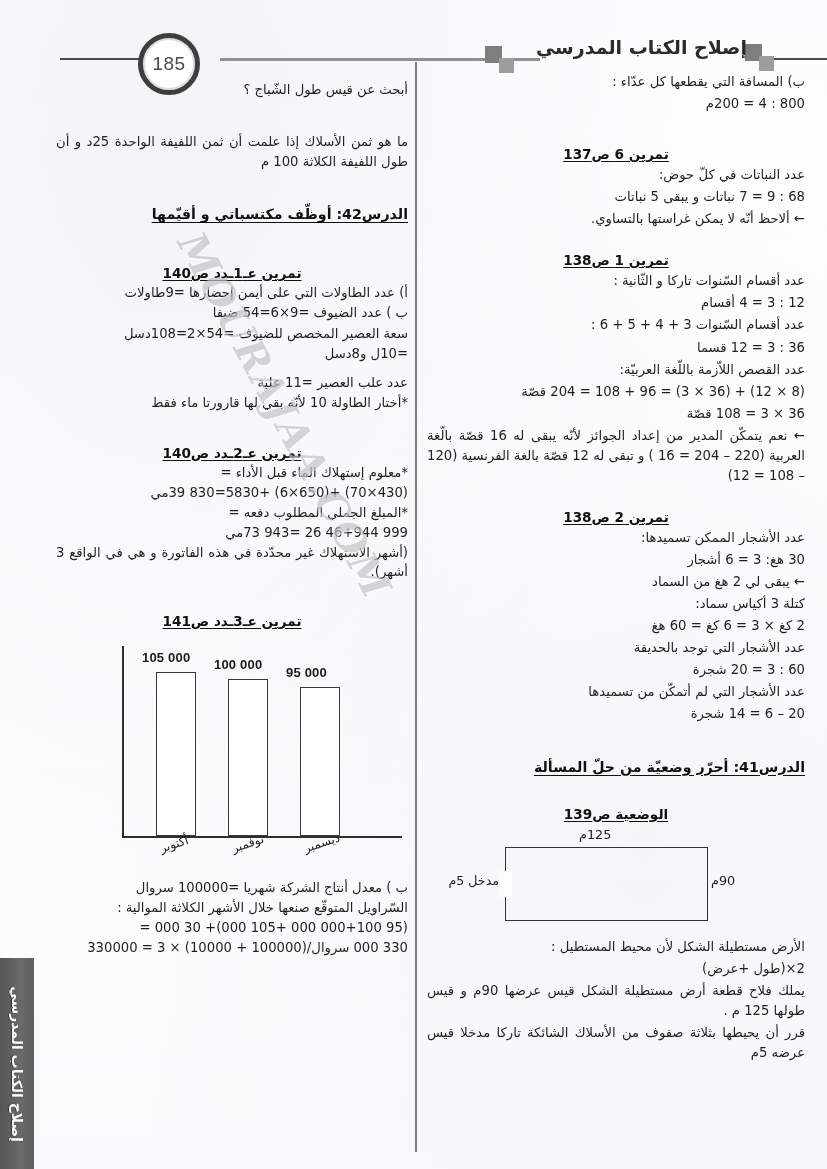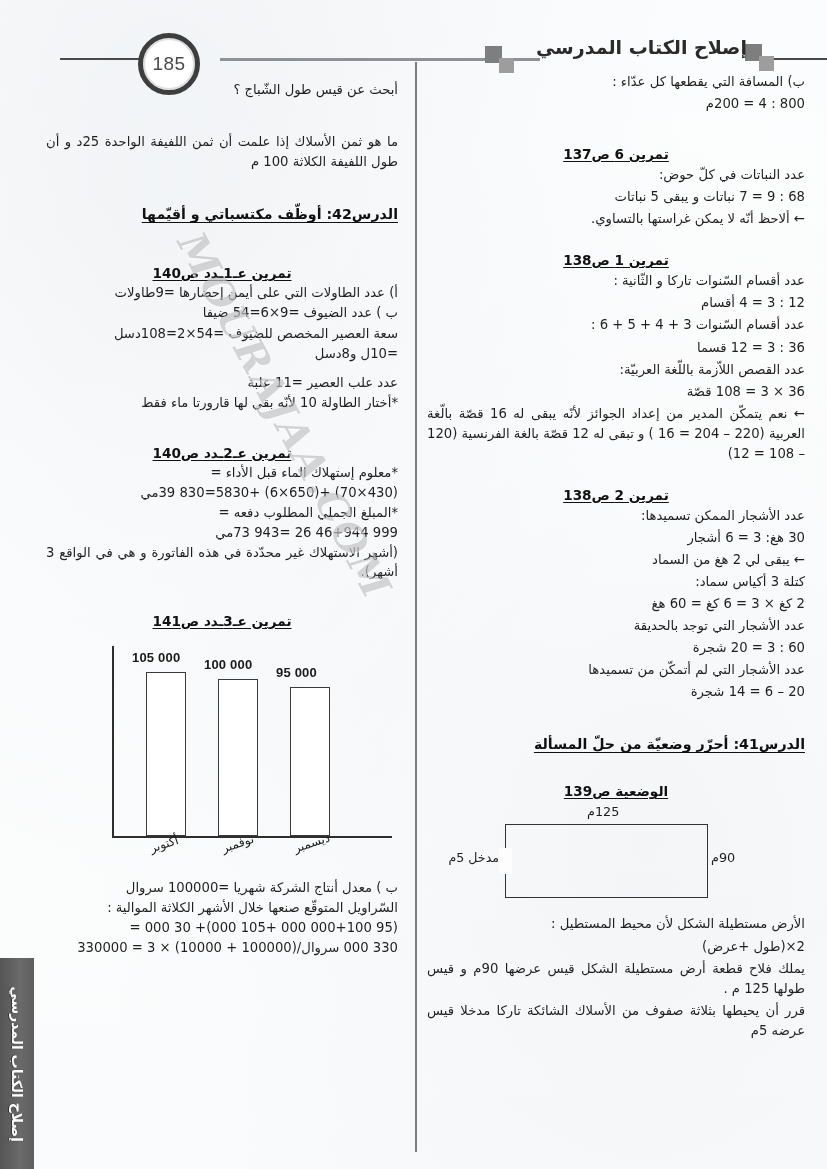--- a/index.html
+++ b/index.html
@@ -113,21 +113,21 @@
     text-align: right;
     color: #1d1d1d;
     font-family: "DejaVu Sans", sans-serif;
   }
   #col-right {
     right: 22px;
     top: 72px;
     width: 378px;
   }
   #col-left {
-    left: 46px;
+    left: 56px;
     top: 62px;
     width: 352px;
   }
 
   .para {
     font-size: 13.2px;
     line-height: 1.52;
     margin: 0 0 2px 0;
     color: #1f1f1f;
   }
@@ -179,21 +179,21 @@
   #rect-gap-mask {
     position: absolute;
     left: 72px;
     top: 42px;
     width: 13px;
     height: 26px;
     background: #fdfdfd;
   }
   #rect-top-label {
     position: absolute;
-    left: 160px;
+    left: 152px;
     top: -2px;
     font-size: 12.8px;
     direction: rtl;
     white-space: nowrap;
   }
   #rect-right-label {
     position: absolute;
     left: 284px;
     top: 44px;
     font-size: 12.8px;
@@ -351,20 +351,21 @@
     <p class="para">68 : 9 = 7 نباتات و يبقى 5 نباتات</p>
     <p class="para">← ألاحظ أنّه لا يمكن غراستها بالتساوي.</p>
 
     <div class="spacer-sm"></div>
     <div class="heading-wrap"><span class="heading">تمرين 1 ص138</span></div>
     <p class="para">عدد أقسام السّنوات تاركا و الثّانية :</p>
     <p class="para">12 : 3 = 4 أقسام</p>
     <p class="para">عدد أقسام السّنوات 3 + 4 + 5 + 6 :</p>
     <p class="para">36 : 3 = 12 قسما</p>
     <p class="para">عدد القصص اللاّزمة باللّغة العربيّة:</p>
+    <p class="para">(8 × 12) + (36 × 3) = 96 + 108 = 204 قصّة</p>
     <p class="para">36 × 3 = 108 قصّة</p>
     <p class="para justify">← نعم يتمكّن المدير من إعداد الجوائز لأنّه يبقى له 16 قصّة بالّغة العربية (220 – 204 = 16 ) و تبقى له 12 قصّة بالغة الفرنسية (120 – 108 = 12)</p>
 
     <div class="spacer-sm"></div>
     <div class="heading-wrap"><span class="heading">تمرين 2 ص138</span></div>
     <p class="para">عدد الأشجار الممكن تسميدها:</p>
     <p class="para">30 هغ: 3 = 6 أشجار</p>
     <p class="para">← يبقى لي 2 هغ من السماد</p>
     <p class="para">كتلة 3 أكياس سماد:</p>
     <p class="para">2 كغ × 3 = 6 كغ = 60 هغ</p>

